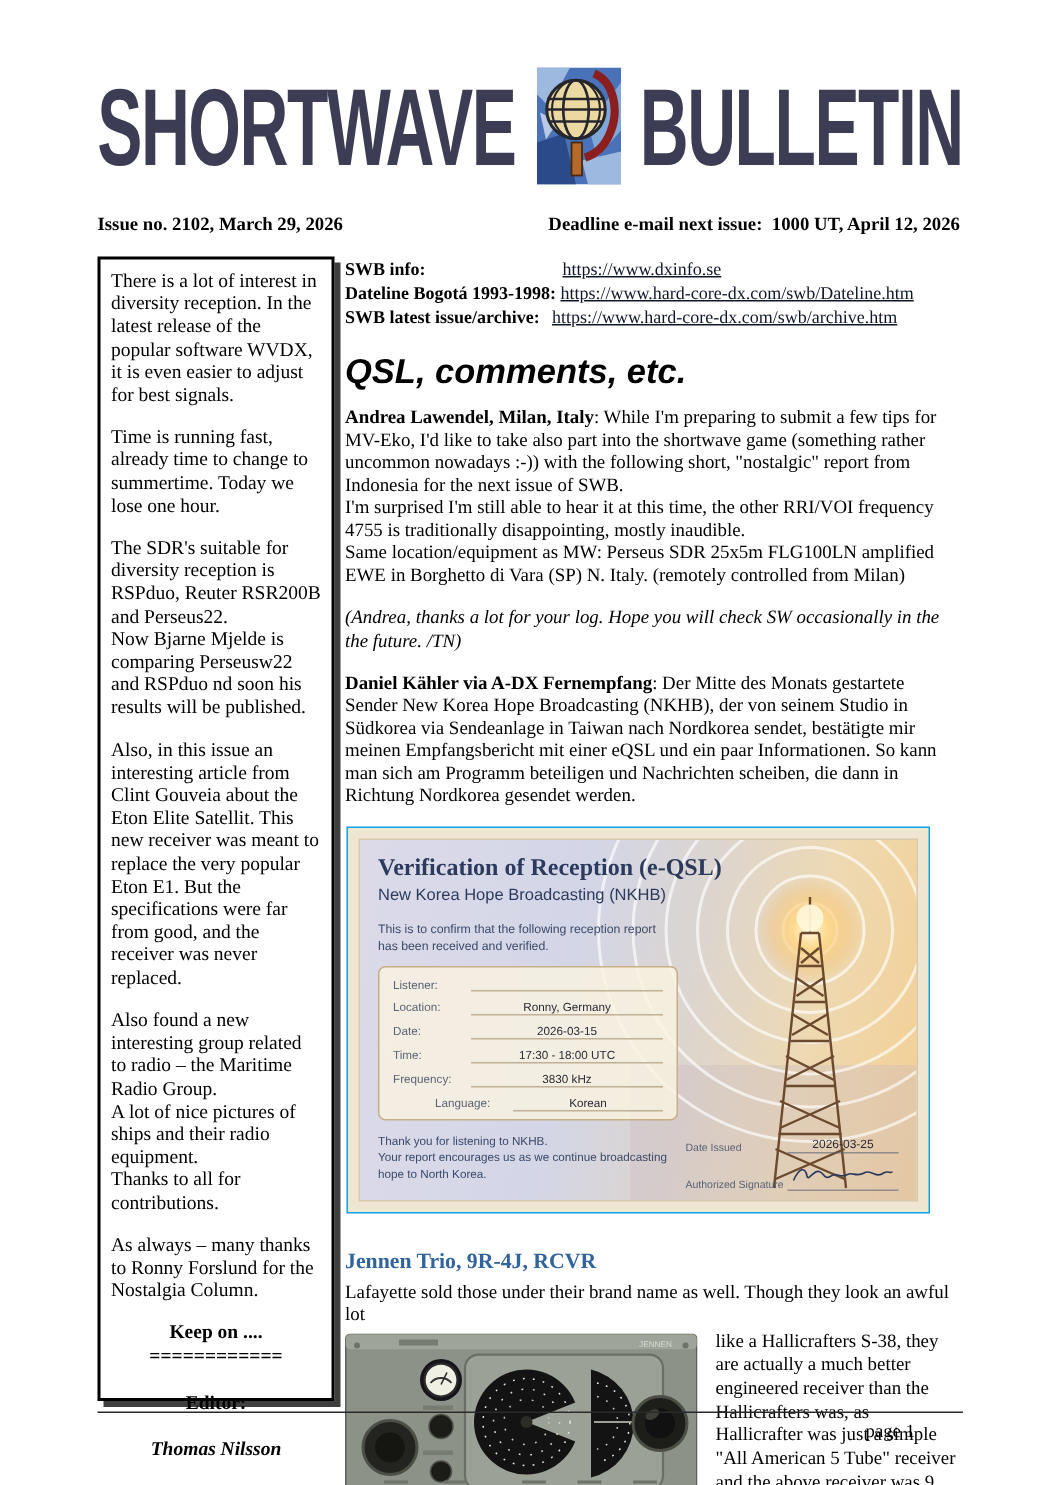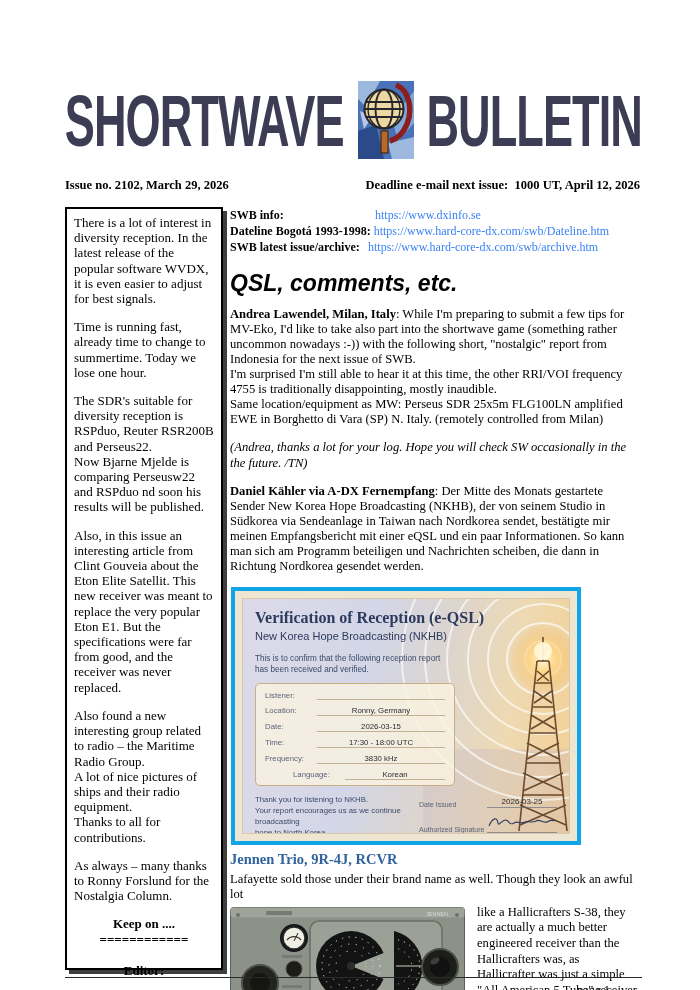--- a/index.html
+++ b/index.html
@@ -1,47 +1,47 @@
 <!DOCTYPE html>
 <html><head>
 <meta charset="utf-8">
 <style>
   * { margin:0; padding:0; box-sizing:border-box; }
   html,body { width:700px; height:990px; background:#ffffff; overflow:hidden; }
   body { font-family:"Liberation Serif", serif; color:#000; position:relative; }
   .page { position:relative; width:700px; height:990px; padding:0 60px 0 65px; }
 
   
-  .masthead { display:flex; align-items:center; justify-content:center; gap:6px; padding-top:40px; height:128px;margin-top:36px; }
+  .masthead { display:flex; align-items:center; justify-content:center; gap:6px; padding-top:40px; height:128px; }
   .mast-word { font-family:"Liberation Sans", sans-serif; font-weight:bold; font-size:47px; letter-spacing:-1px; color:#3c3c55; display:inline-block; transform:scale(0.96,1.55); transform-origin:center; white-space:nowrap; }
   .mast-logo { flex:0 0 auto; margin:0 2px; }
 
   
   .issue-line { display:flex; justify-content:space-between; font-weight:bold; font-size:12.5px; margin-top:14px; white-space:pre-wrap; }
 
   
   .columns { display:flex; margin-top:14px; align-items:flex-start; }
   .sidebar { width:158px; flex:0 0 158px; border:2px solid #000; box-shadow:4px 4px 0 #3f3f3f; background:#fff; padding:6px 7px; height:763px; font-size:13px; line-height:1.17; }
   .sidebar p { margin-bottom:13px; white-space:pre-line; }
   .sb-center { text-align:center; font-weight:bold; margin-bottom:4px; }
   .sb-gap { height:12px; }
   .italic { font-style:italic; }
-  a.plainlink, .bluelink { color:#3b82f6; cursor:pointer; }
+  a.plainlink, .bluelink { color:#0f172a; text-decoration:underline; cursor:pointer; }
 
   .main-col { flex:1; padding-left:7px; }
 
   h1.section { font-family:"Liberation Sans", sans-serif; font-weight:bold; font-style:italic; font-size:23px; letter-spacing:0; margin:2px 0 10px 0; }
   .info-rows { font-size:12px; line-height:1.35; margin-bottom:14px; }
   .info-rows .lbl { display:inline-block; min-width:145px; font-weight:bold; }
   .para { font-size:12.6px; line-height:1.2; white-space:pre-line; margin-bottom:13px; }
   .para b { font-weight:bold; }
   .note { font-style:italic; }
 
   
-  .qsl-card { position:relative; width:350px; height:258px; margin:2px 0 6px 1px; border:4px solid #0ea5e9; background:#efe6d2; padding:7px; }
+  .qsl-card { position:relative; width:389px; height:258px; margin:2px 0 24px 1px; border:1px solid #0ea5e9; background:#efe6d2; padding:7px; }
   .qsl-inner { position:relative; width:100%; height:100%; overflow:hidden; border:1px solid #d8c9ad;
     background:linear-gradient(100deg,#dcdae9 0%, #d3d6e7 38%, #dcd5cf 58%, #eed9b2 78%, #f3cf93 100%); }
   .qsl-art { position:absolute; inset:0; }
   .qsl-content { position:relative; z-index:2; padding:10px 12px; color:#2c3a5e; font-family:"Liberation Sans", sans-serif; }
   .qsl-title { font-family:"Liberation Serif", serif; font-weight:bold; font-size:16px; }
   .qsl-sub { font-size:11px; margin-top:3px; }
   .qsl-confirm { font-size:8.2px; margin-top:11px; white-space:pre-line; line-height:1.35; color:#3c4a68; }
   .qsl-fields { margin-top:8px; width:200px; background:rgba(250,243,224,0.82); border:1px solid #c7ae83; border-radius:5px; padding:7px 9px 5px 9px; }
   .qsl-row { display:flex; font-size:7.8px; margin-bottom:6px; }
   .qsl-row .flabel { width:52px; color:#5a6378; }

